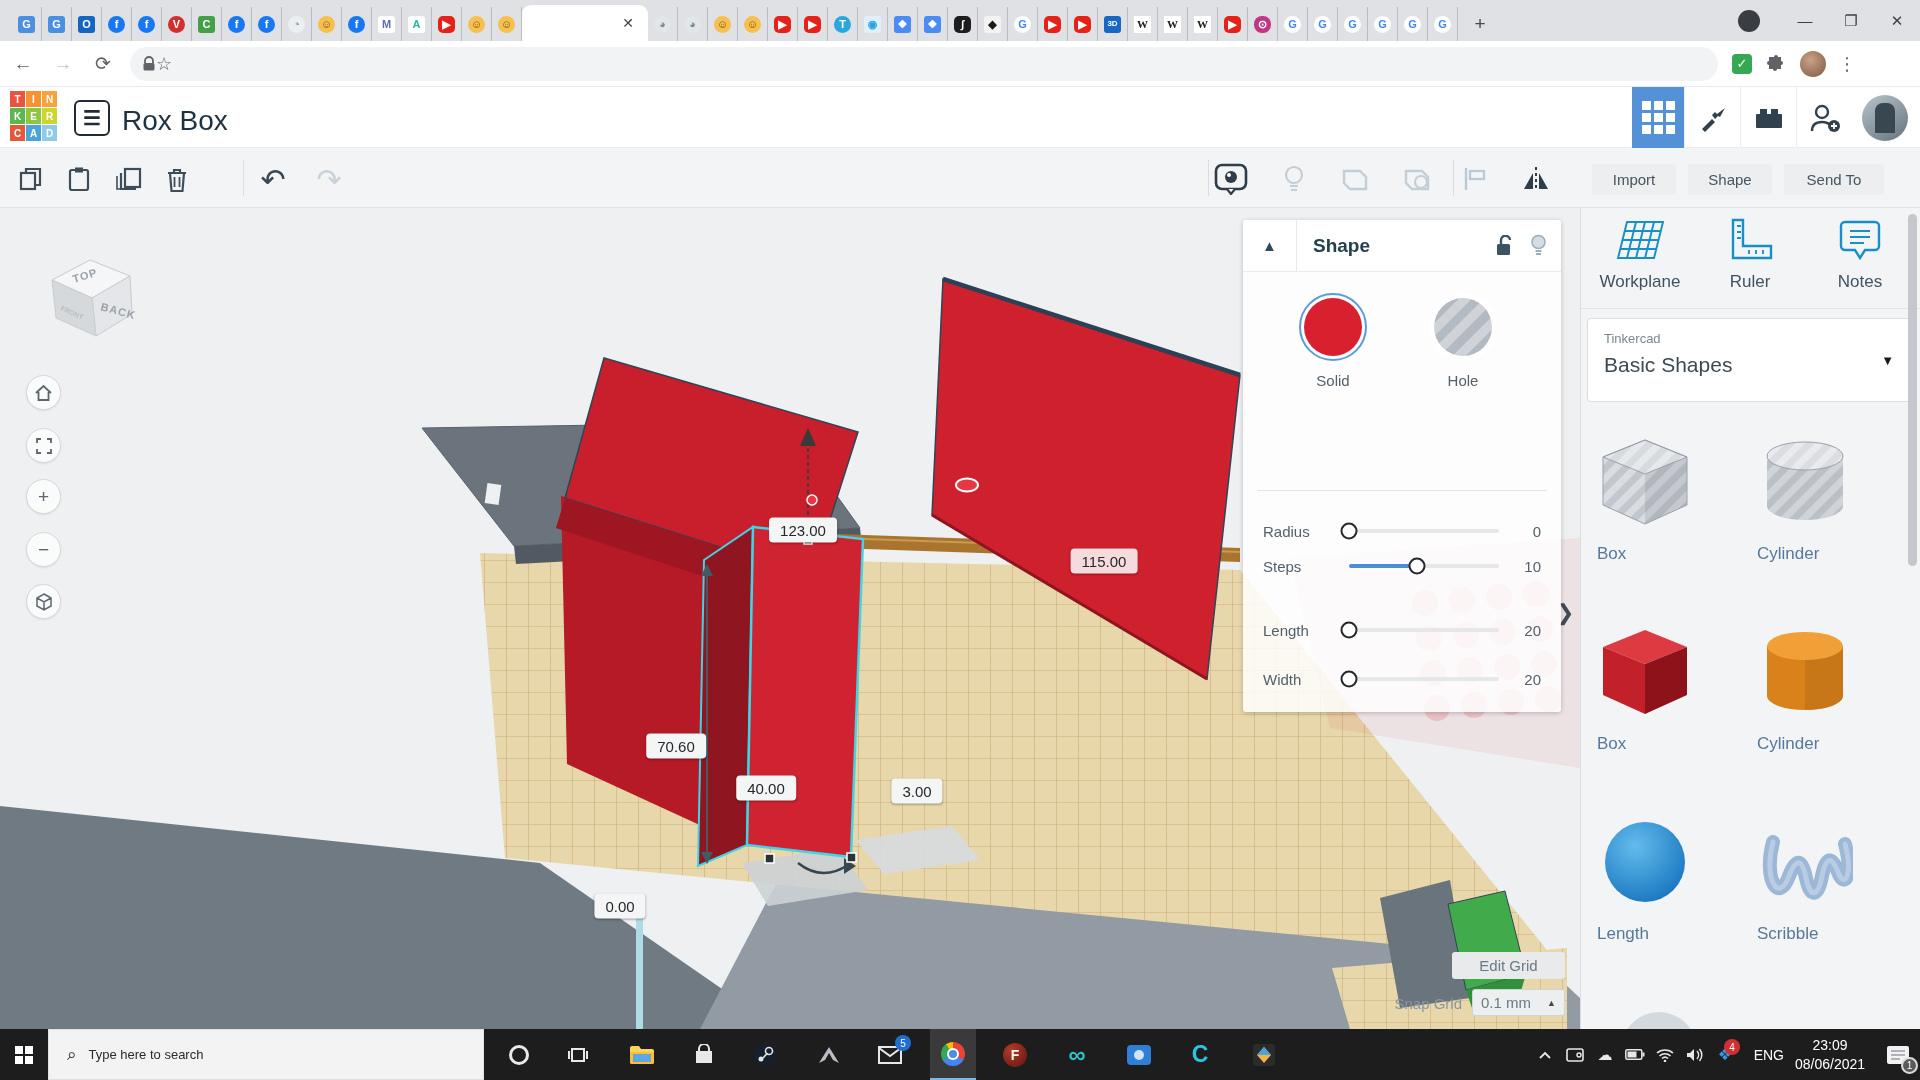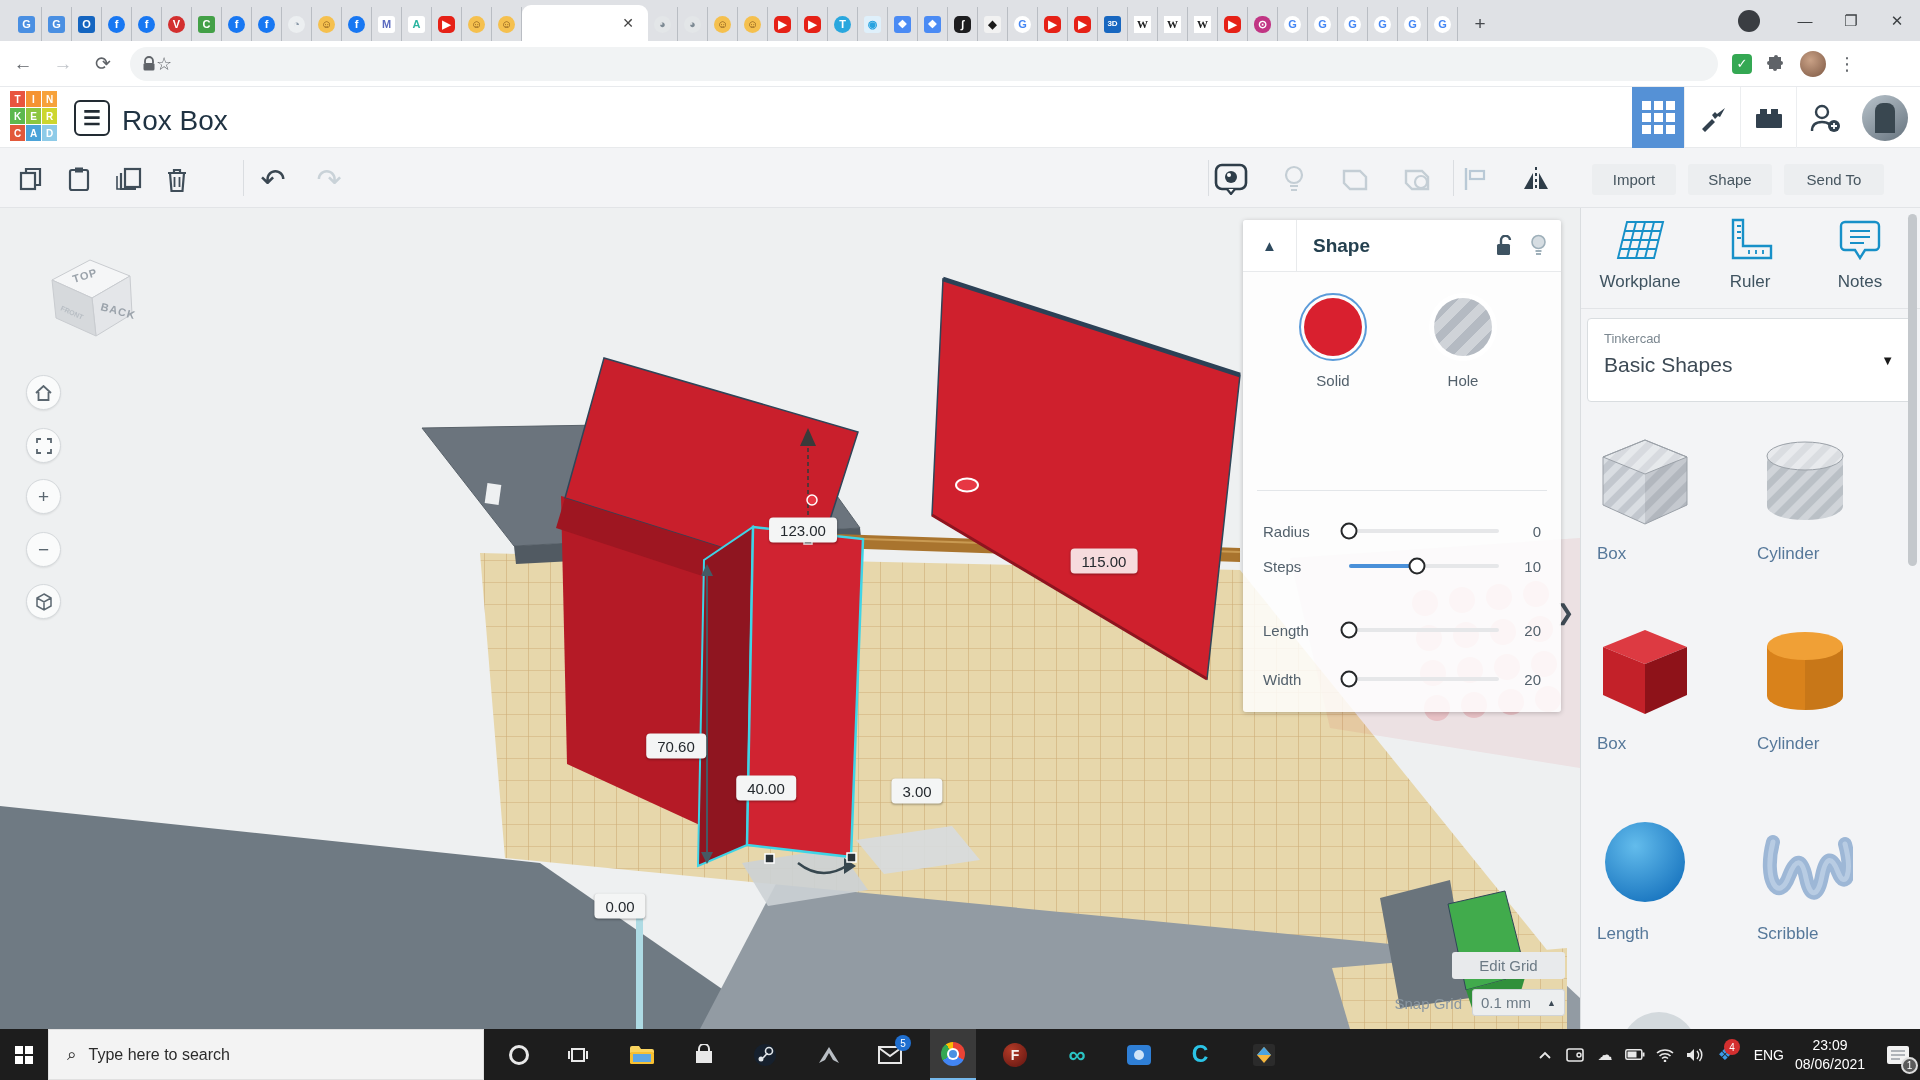--- a/index.html
+++ b/index.html
@@ -100,21 +100,21 @@
   .sb-scroll { position:absolute; right:3px; top:6px; width:9px; height:352px; background:#c4c8cc; border-radius:5px; }
   .sb-partial { position:absolute; left:40px; top:804px; width:76px; height:40px; border-radius:38px 38px 0 0; background:#d3d9dd; }
 
   
   .taskbar { position:absolute; left:0; top:1029px; width:1920px; height:51px; background:#1d1d1d; display:flex; align-items:center; }
   .tb-start { width:48px; height:51px; display:flex; align-items:center; justify-content:center; }
   .winflag { display:grid; grid-template-columns:8px 8px; grid-auto-rows:8px; gap:2px; }
   .winflag i { background:#fff; }
   .tb-search { width:436px; height:51px; background:#f3f3f3; border:1px solid #e0e0e0; display:flex; align-items:center; padding-left:18px; }
   .tb-search .mag { font-size:17px; color:#222; margin-right:12px; }
-  .tb-search .stext { font-size:16px; color:#2b2b2b; }
+  .tb-search .stext { font-size:13px; color:#2b2b2b; }
   .tb-app { position:absolute; top:0; width:46px; height:51px; display:flex; align-items:center; justify-content:center; }
   .tb-app.chrome-active { background:rgba(255,255,255,0.13); border-bottom:2px solid #76b9ed; }
   .badge { position:absolute; right:2px; top:6px; min-width:16px; height:16px; border-radius:8px; font-size:10px; color:#fff; display:flex; align-items:center; justify-content:center; padding:0 3px; }
   .tray { position:absolute; right:0; top:0; height:51px; display:flex; align-items:center; }
   .tray-ic { width:30px; height:51px; display:flex; align-items:center; justify-content:center; color:#e8e8e8; font-size:15px; position:relative; }
   .tray-lang { color:#fff; font-size:14px; width:44px; text-align:right; }
   .tray-clock { width:92px; text-align:center; color:#fff; font-size:14px; line-height:1.3; }
   .tray-notif { width:44px; height:51px; display:flex; align-items:center; justify-content:center; position:relative; }
 </style>
 </head>

